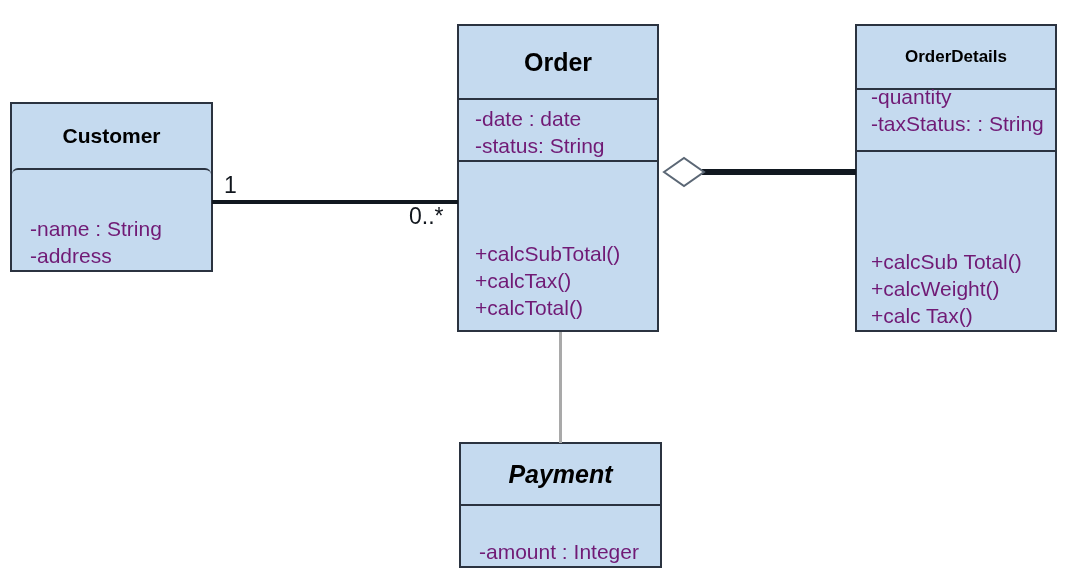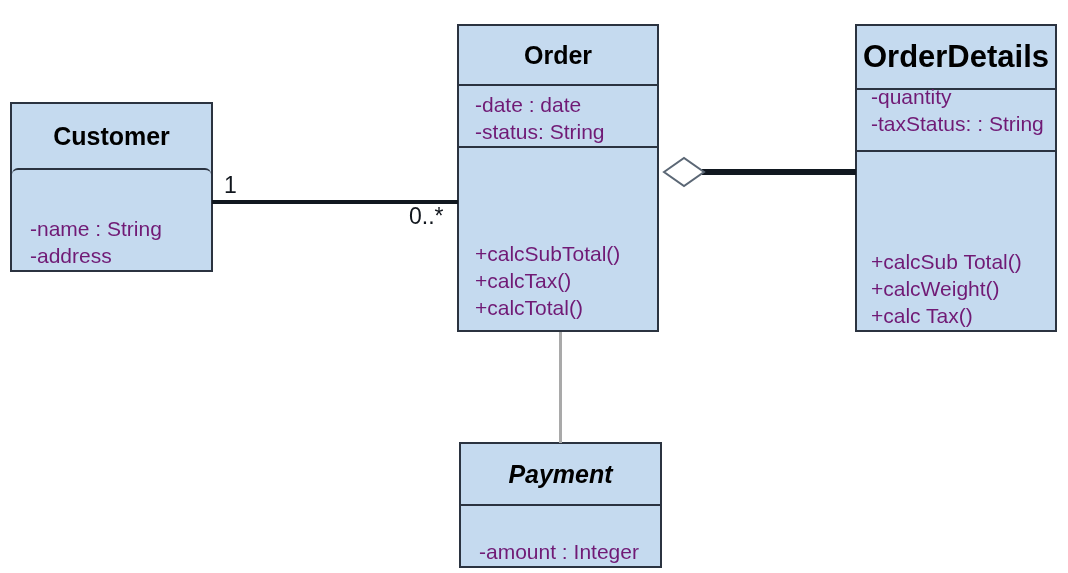--- a/index.html
+++ b/index.html
@@ -45,30 +45,30 @@
     flex-direction: column;
     justify-content: flex-end;
   }
   .member {
     white-space: pre;
     line-height: 1.28;
   }
 
   
   #class-customer      { left: 10px;  top: 102px; width: 203px; height: 170px; }
-  #class-customer .class-name  { height: 64px; font-size: 25px; }
+  #class-customer .class-name  { height: 64px; font-size: 21px; }
   #class-customer .compartment { flex: 1; padding: 22px 0 0 18px; font-size: 21px; border-radius: 6px; }
 
   #class-order         { left: 457px; top: 24px;  width: 202px; height: 308px; }
-  #class-order .class-name     { height: 58px; font-size: 25px; }
+  #class-order .class-name     { height: 72px; font-size: 25px; }
   #class-order .attrs          { height: 62px; padding: 12px 0 0 16px; font-size: 21px; }
   #class-order .ops            { flex: 1; padding: 20px 0 8px 16px; font-size: 21px; }
 
   #class-orderdetails  { left: 855px; top: 24px;  width: 202px; height: 308px; }
-  #class-orderdetails .class-name { height: 62px; font-size: 31px; }
+  #class-orderdetails .class-name { height: 62px; font-size: 17px; }
   #class-orderdetails .attrs      { height: 62px; padding: 12px 0 12px 14px; font-size: 21px; }
   #class-orderdetails .ops        { flex: 1; padding: 20px 0 0 14px; font-size: 21px; }
 
   #class-payment       { left: 459px; top: 442px; width: 203px; height: 126px; }
   #class-payment .class-name   { height: 60px; font-size: 25px; }
   #class-payment .compartment  { flex: 1; padding: 22px 0 0 18px; font-size: 21px; }
 
   
   .edge {
     position: absolute;

